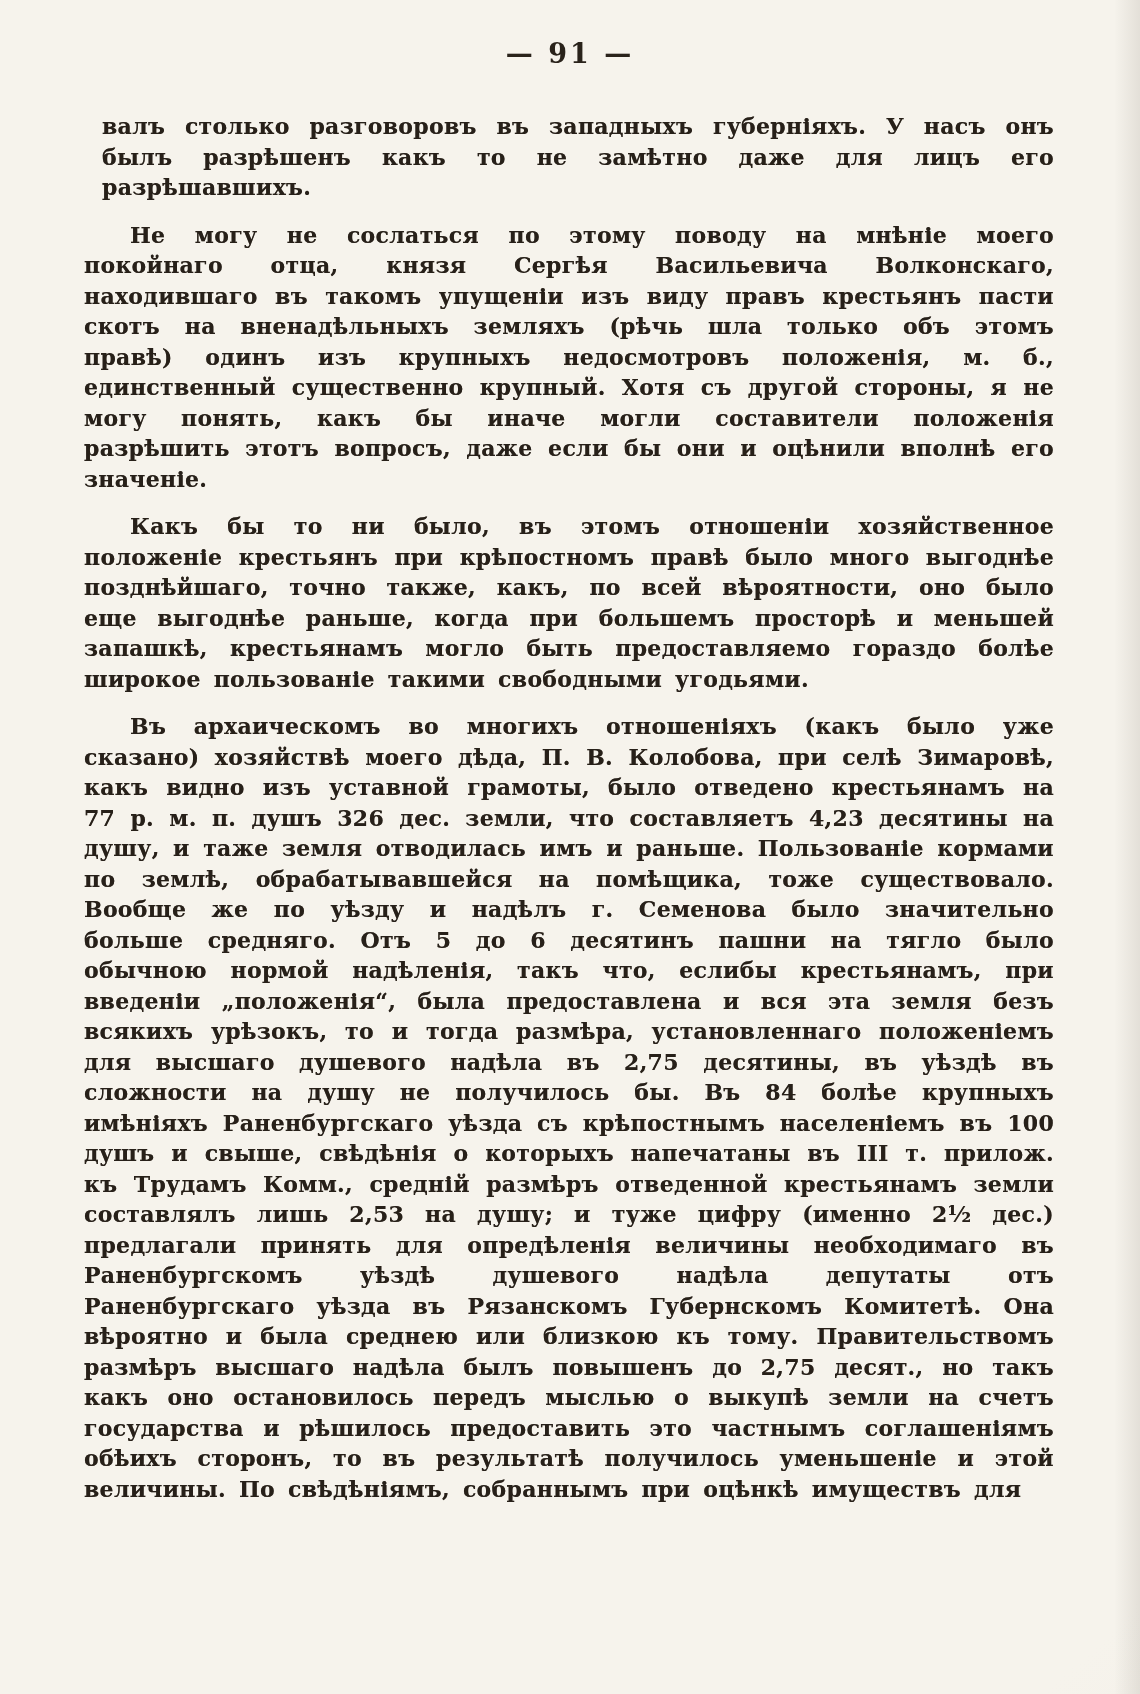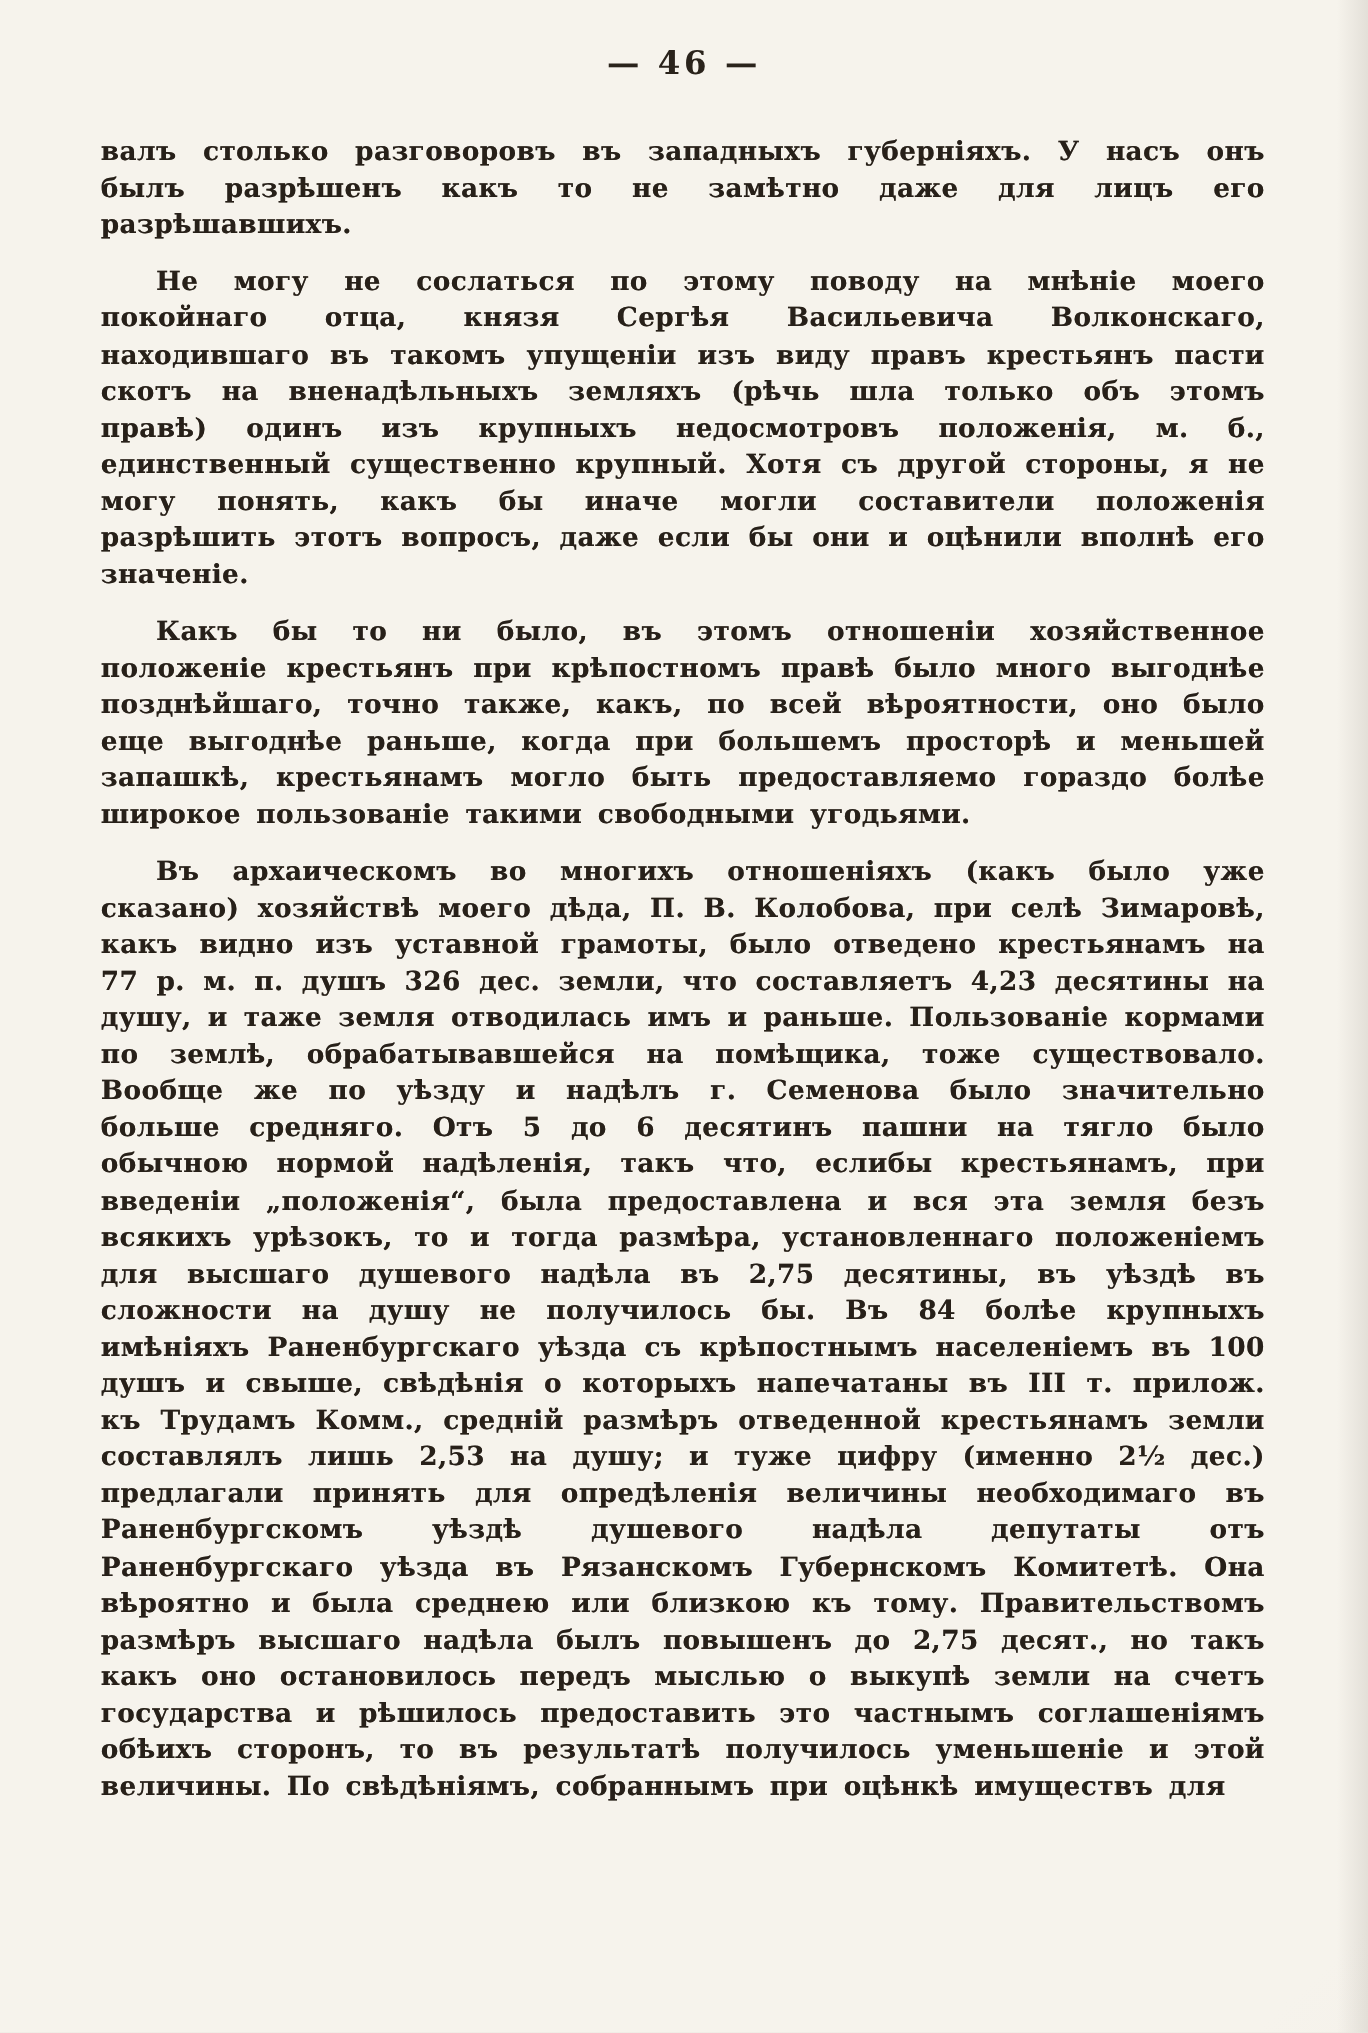--- a/index.html
+++ b/index.html
@@ -49,28 +49,29 @@
     letter-spacing: 0.3px;
     color: #272019;
     text-shadow: 0 0 0.5px rgba(40,30,20,0.55);
   }
   .content p {
     margin: 0 0 17px 0;
     text-indent: 46px;
   }
   .content p.continuation {
     text-indent: 0;
+    margin-left: 18px;
   }
 </style>
 </head>
 <body>
 
 <div class="page">
 
-  <div class="page-number">— 46 —</div>
+  <div class="page-number">— 91 —</div>
 
   <div class="content">
     <p class="continuation">валъ столько разговоровъ въ западныхъ губерніяхъ. У насъ онъ былъ разрѣшенъ какъ то не замѣтно даже для лицъ его разрѣшавшихъ.</p>
     <p>Не могу не сослаться по этому поводу на мнѣніе моего покойнаго отца, князя Сергѣя Васильевича Волконскаго, находившаго въ такомъ упущеніи изъ виду правъ крестьянъ пасти скотъ на вненадѣльныхъ земляхъ (рѣчь шла только объ этомъ правѣ) одинъ изъ крупныхъ недосмотровъ положенія, м. б., единственный существенно крупный. Хотя съ другой стороны, я не могу понять, какъ бы иначе могли составители положенія разрѣшить этотъ вопросъ, даже если бы они и оцѣнили вполнѣ его значеніе.</p>
     <p>Какъ бы то ни было, въ этомъ отношеніи хозяйственное положеніе крестьянъ при крѣпостномъ правѣ было много выгоднѣе позднѣйшаго, точно также, какъ, по всей вѣроятности, оно было еще выгоднѣе раньше, когда при большемъ просторѣ и меньшей запашкѣ, крестьянамъ могло быть предоставляемо гораздо болѣе широкое пользованіе такими свободными угодьями.</p>
     <p>Въ архаическомъ во многихъ отношеніяхъ (какъ было уже сказано) хозяйствѣ моего дѣда, П. В. Колобова, при селѣ Зимаровѣ, какъ видно изъ уставной грамоты, было отведено крестьянамъ на 77 р. м. п. душъ 326 дес. земли, что составляетъ 4,23 десятины на душу, и таже земля отводилась имъ и раньше. Пользованіе кормами по землѣ, обрабатывавшейся на помѣщика, тоже существовало. Вообще же по уѣзду и надѣлъ г. Семенова было значительно больше средняго. Отъ 5 до 6 десятинъ пашни на тягло было обычною нормой надѣленія, такъ что, еслибы крестьянамъ, при введеніи „положенія“, была предоставлена и вся эта земля безъ всякихъ урѣзокъ, то и тогда размѣра, установленнаго положеніемъ для высшаго душевого надѣла въ 2,75 десятины, въ уѣздѣ въ сложности на душу не получилось бы. Въ 84 болѣе крупныхъ имѣніяхъ Раненбургскаго уѣзда съ крѣпостнымъ населеніемъ въ 100 душъ и свыше, свѣдѣнія о которыхъ напечатаны въ III т. прилож. къ Трудамъ Комм., средній размѣръ отведенной крестьянамъ земли составлялъ лишь 2,53 на душу; и туже цифру (именно 2¹⁄₂ дес.) предлагали принять для опредѣленія величины необходимаго въ Раненбургскомъ уѣздѣ душевого надѣла депутаты отъ Раненбургскаго уѣзда въ Рязанскомъ Губернскомъ Комитетѣ. Она вѣроятно и была среднею или близкою къ тому. Правительствомъ размѣръ высшаго надѣла былъ повышенъ до 2,75 десят., но такъ какъ оно остановилось передъ мыслью о выкупѣ земли на счетъ государства и рѣшилось предоставить это частнымъ соглашеніямъ обѣихъ сторонъ, то въ результатѣ получилось уменьшеніе и этой величины. По свѣдѣніямъ, собраннымъ при оцѣнкѣ имуществъ для</p>
   </div>
 
 </div>
 

